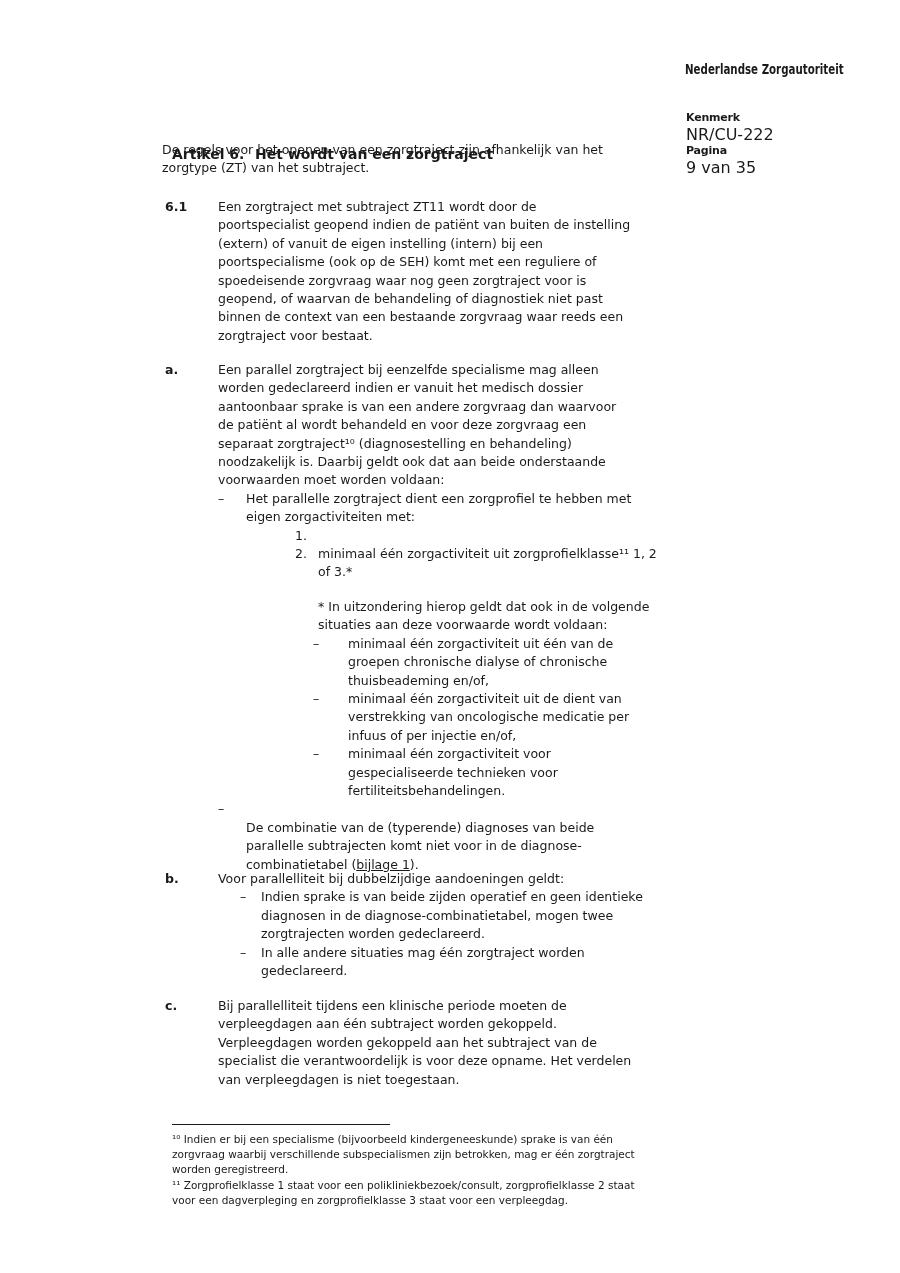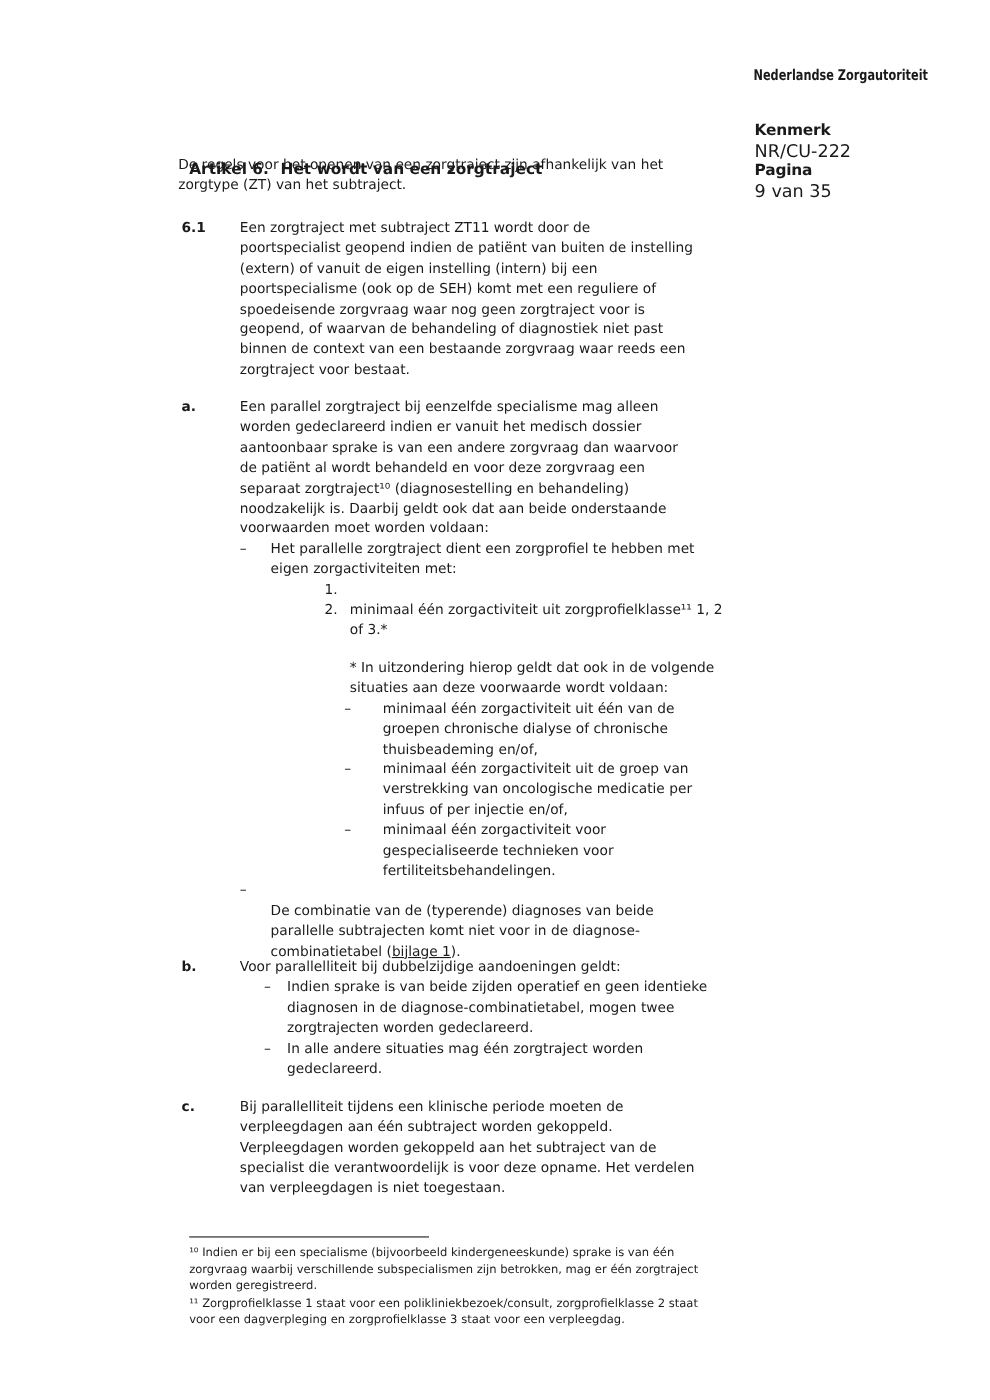--- a/index.html
+++ b/index.html
@@ -12,21 +12,21 @@
     overflow:hidden;
     padding-left:32px;
   }
   .org {
     position:absolute; left:685px; top:61px;
     font-weight:bold; font-size:13.5px;
     transform:scaleX(0.76); transform-origin:0 50%;
     white-space:nowrap;
   }
   .meta { position:absolute; left:686px; top:111px; }
-  .meta-label { font-weight:bold; font-size:14px; letter-spacing:-0.2px; }
+  .meta-label { font-weight:bold; font-size:11px; letter-spacing:-0.2px; }
   .meta-value { font-size:16px; margin-top:1px; }
   .meta-gap { }
 
   .title {
     position:absolute; left:172px; top:118px;
     display:flex; font-weight:bold; font-size:14px; white-space:nowrap;margin-top:28px;
   }
   .title .art-num { width:83px; flex:0 0 auto; }
 
   .bodytext { font-size:12.5px; line-height:18.4px; }
@@ -123,21 +123,21 @@
       <p class="para star">* In uitzondering hierop geldt dat ook in de volgende
 situaties aan deze voorwaarde wordt voldaan:</p>
       <div class="li li-sub">
         <span class="m">–</span>
         <span class="t">minimaal één zorgactiviteit uit één van de
 groepen chronische dialyse of chronische
 thuisbeademing en/of,</span>
       </div>
       <div class="li li-sub">
         <span class="m">–</span>
-        <span class="t">minimaal één zorgactiviteit uit de groep van
+        <span class="t">minimaal één zorgactiviteit uit de dient van
 verstrekking van oncologische medicatie per
 infuus of per injectie en/of,</span>
       </div>
       <div class="li li-sub">
         <span class="m">–</span>
         <span class="t">minimaal één zorgactiviteit voor
 gespecialiseerde technieken voor
 fertiliteitsbehandelingen.</span>
       </div>
       <div class="li li-a">

